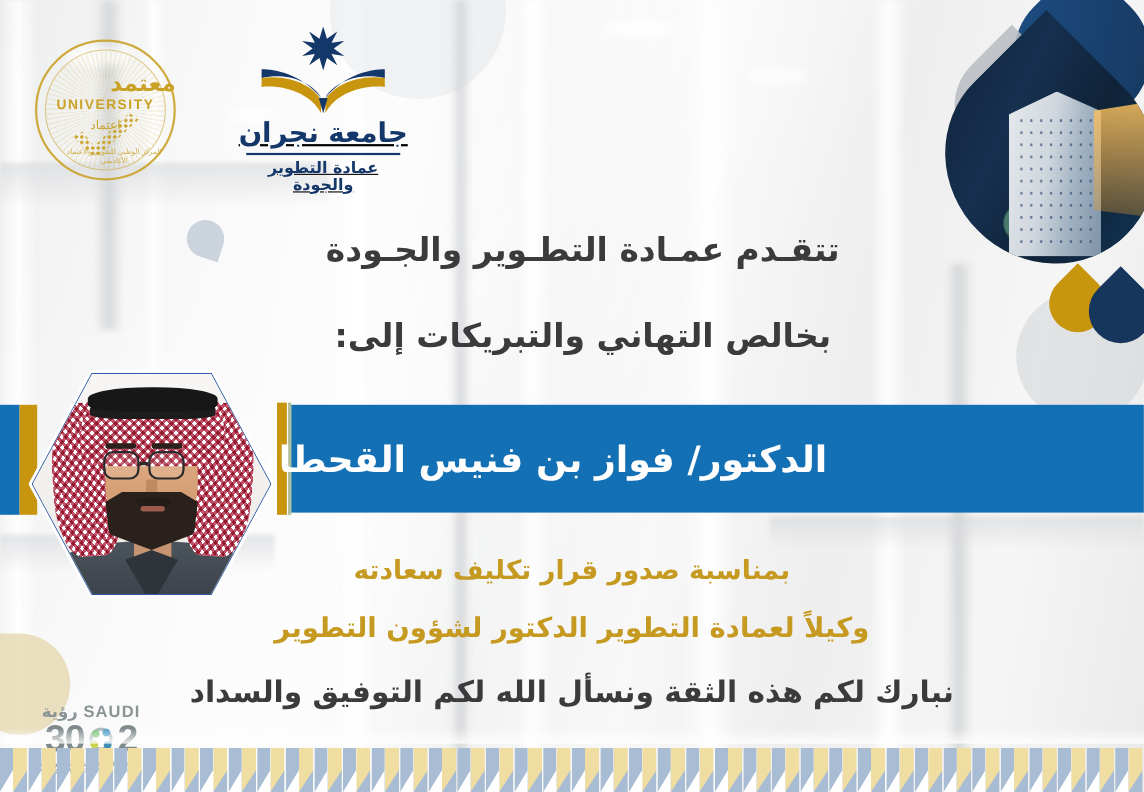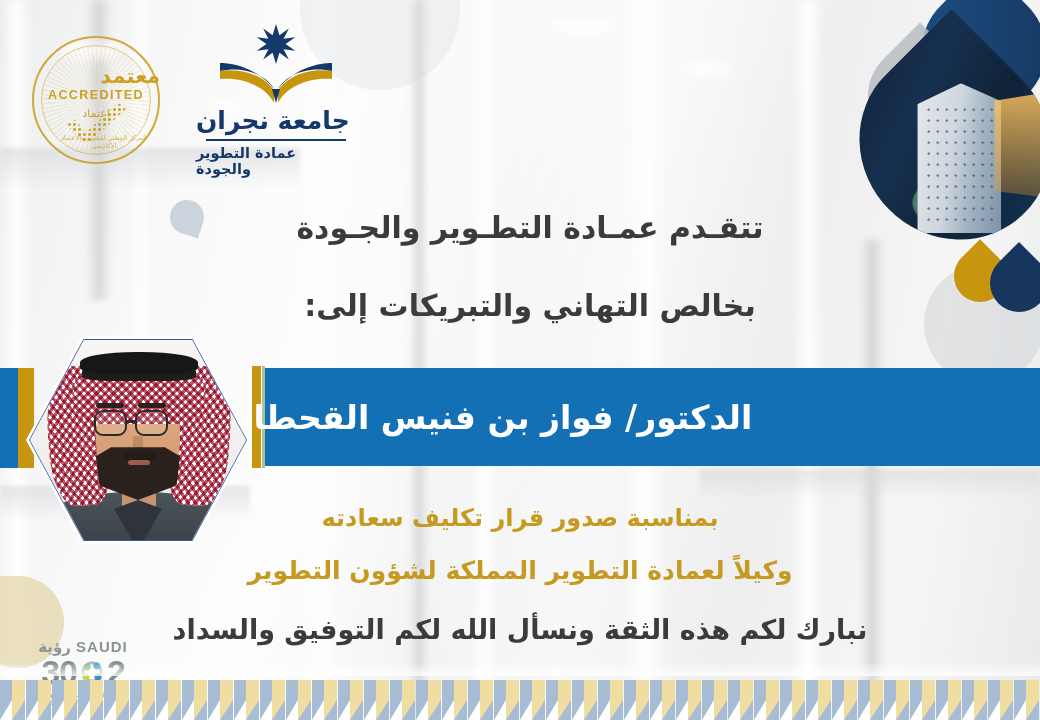--- a/index.html
+++ b/index.html
@@ -136,21 +136,21 @@
     background-size: 5px 5px;
     clip-path: polygon(6% 52%, 20% 40%, 36% 70%, 84% 2%, 99% 13%, 38% 96%);
     opacity: .95;
   }
   .badge-sub {
     position: absolute; bottom: 14px; left: 16px; right: 0; text-align: center;
     font-size: 6.5px; line-height: 8px; color: #c9a227; opacity: .8;
   }
 
   
-  .nu-logo { position: absolute; left: 196px; top: 24px; width: 160px; text-align: left; }
+  .nu-logo { position: absolute; left: 214px; top: 24px; width: 160px; text-align: center; text-decoration: underline; }
   .nu-star { display:block; margin: 0 auto 1px; }
   .nu-book { display:block; margin: -6px auto 3px; }
   .nu-ar {
     font-size: 25px; font-weight: bold; color: #15386a; line-height: 1.05;
     letter-spacing: -.5px;
   }
   .nu-en {
     font-size: 15.5px; font-weight: bold; color: #15386a; letter-spacing: 1.1px;
     font-family: "Liberation Sans", sans-serif; margin-top: 1px;
   }
@@ -380,21 +380,21 @@
       <div class="tower-glow"></div>
     </div>
     <div class="petal-gold-sm"></div>
     <div class="petal-navy-sm"></div>
   </div>
 
   <div class="badge">
     <div class="badge-ring-out"></div>
     <div class="badge-ring-in"></div>
     <div class="badge-ar">معتمد</div>
-    <div class="badge-en">ACCREDITED</div>
+    <div class="badge-en">UNIVERSITY</div>
     <div class="badge-etimad">اعتماد</div>
     <div class="badge-check"></div>
     <div class="badge-sub">المركز الوطني للتقويم والاعتماد الأكاديمي</div>
   </div>
 
   <div class="nu-logo">
     <svg class="nu-star" width="46" height="40" viewBox="0 0 46 40">
       <path d="M23 0 L26.4 11.2 L35.8 4.6 L30.6 14.8 L42.2 13.2 L32.6 20 L42.2 26.8 L30.6 25.2 L35.8 35.4 L26.4 28.8 L23 40 L19.6 28.8 L10.2 35.4 L15.4 25.2 L3.8 26.8 L13.4 20 L3.8 13.2 L15.4 14.8 L10.2 4.6 L19.6 11.2 Z" fill="#15386a"></path>
     </svg>
     <svg class="nu-book" width="120" height="46" viewBox="0 0 120 46">
@@ -438,21 +438,21 @@
     <div class="p-glass-l"></div>
     <div class="p-glass-r"></div>
     <div class="p-glass-bridge"></div>
     <div class="p-nose"></div>
     <div class="p-beard"></div>
     <div class="p-stache"></div>
     <div class="p-lip"></div>
   </div>
 
   <div class="gold-line g1">بمناسبة صدور قرار تكليف سعادته</div>
-  <div class="gold-line g2">وكيلاً لعمادة التطوير المملكة لشؤون التطوير</div>
+  <div class="gold-line g2">وكيلاً لعمادة التطوير الدكتور لشؤون التطوير</div>
   <div class="dark-line">نبارك لكم هذه الثقة ونسأل الله لكم التوفيق والسداد</div>
 
   <div class="vision">
     <div class="v-top">
       <span>SAUDI</span>
       <span class="v-ar">رؤية</span>
     </div>
     <div class="v-num">
       <span>2</span>
       <span class="v-emblem"></span>

